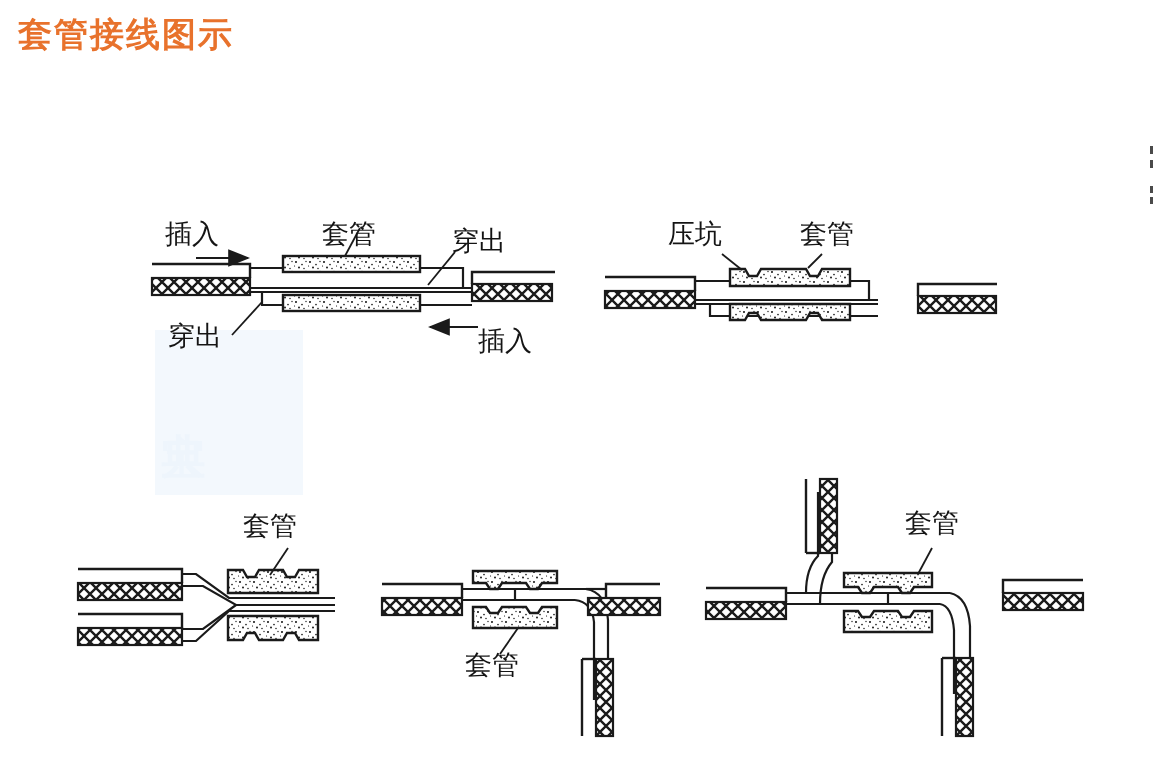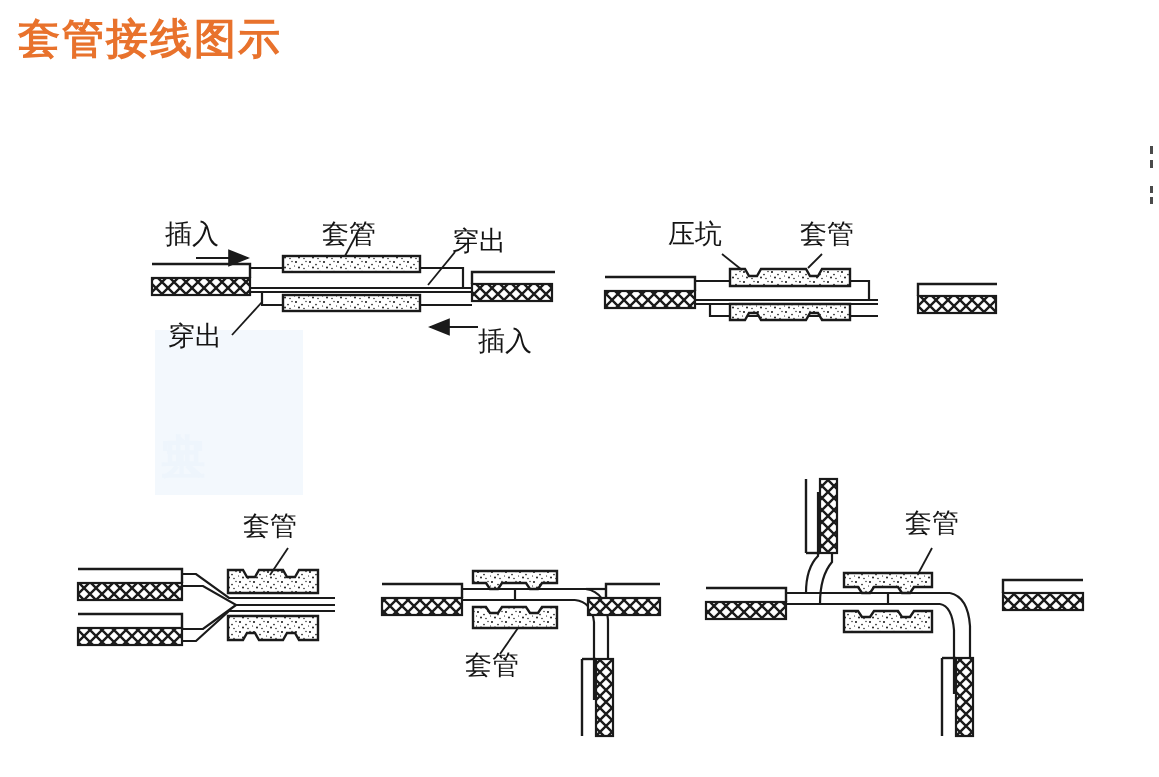--- a/index.html
+++ b/index.html
@@ -16,21 +16,21 @@
     width: 1159px;
     height: 777px;
     background: #ffffff;
     overflow: hidden;
   }
   
   #page-title {
     position: absolute;
     left: 18px;
     top: 16px;
-    font-size: 42px;
+    font-size: 34px;
     font-weight: 700;
     color: #e8722c;
     letter-spacing: 2px;
     line-height: 1.1;
     white-space: nowrap;
     user-select: none;
   }
   
   #watermark-layer {
     position: absolute;

